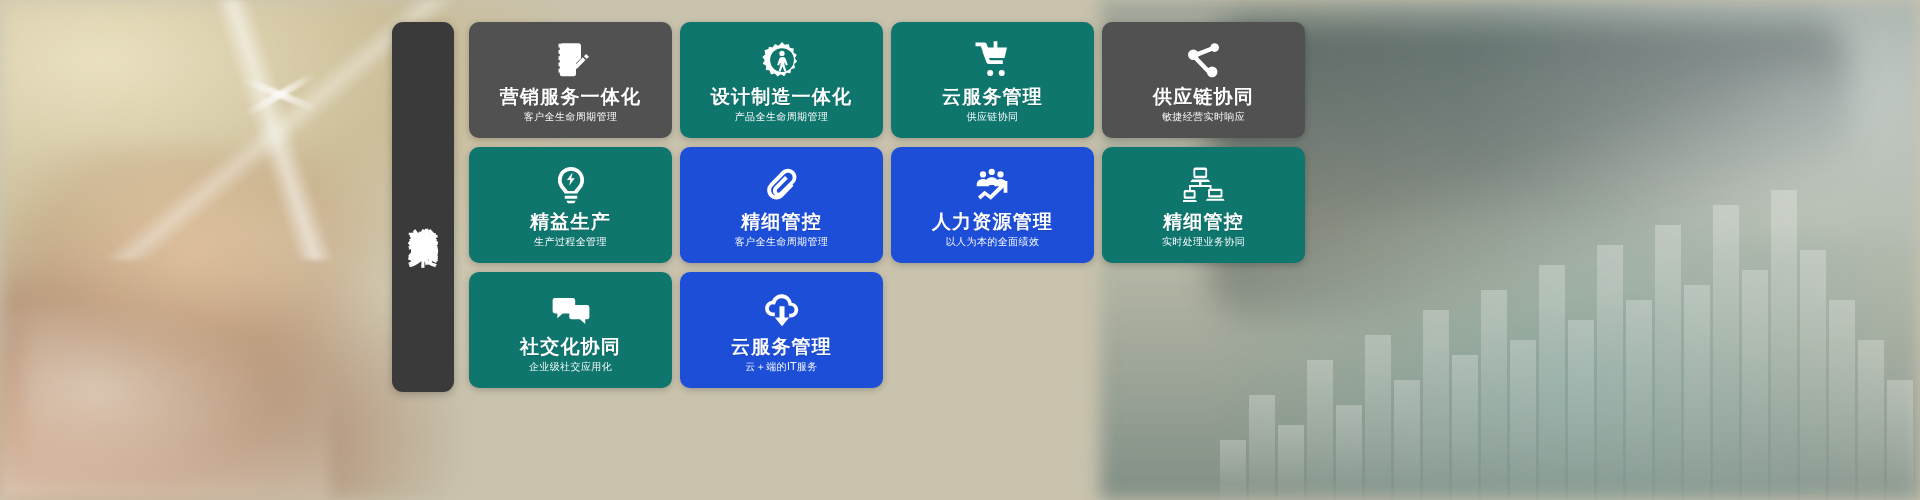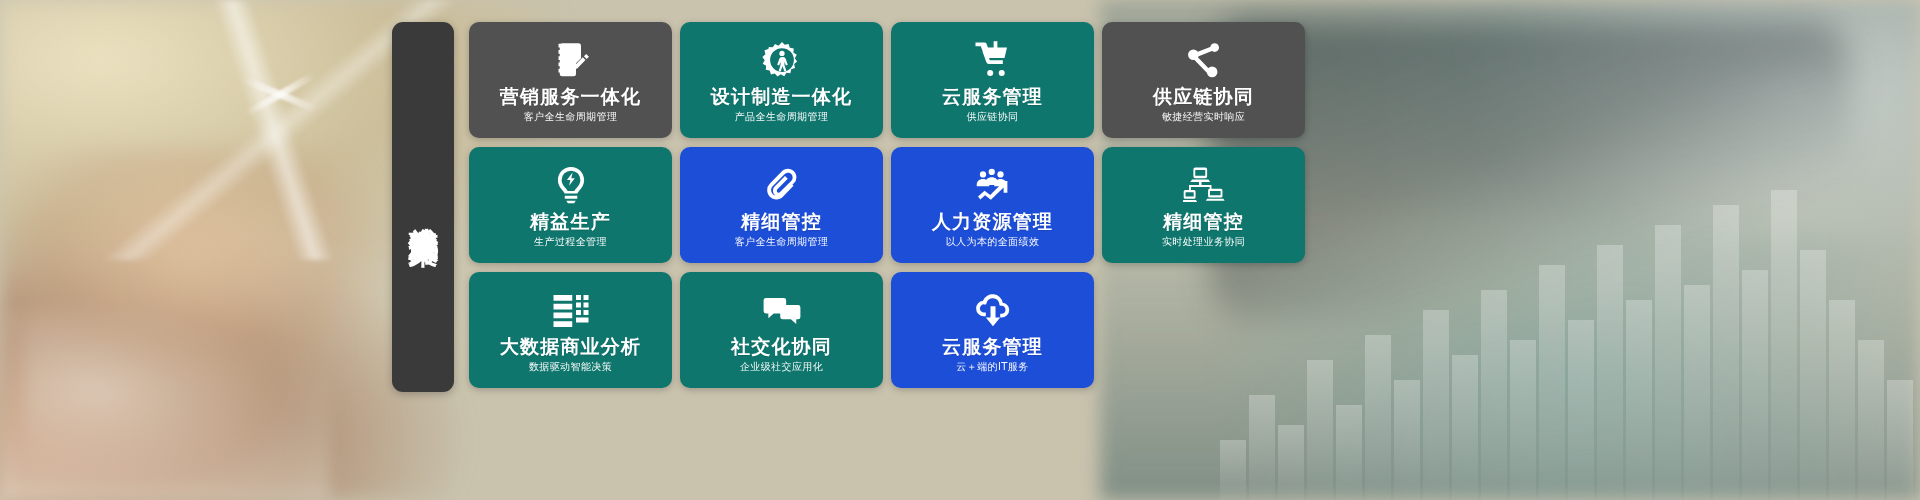--- a/index.html
+++ b/index.html
@@ -269,30 +269,20 @@
               <path d="M24 27h4v7h-4zM8 32h36v3H8zM8 32h3v8H8zM41 32h3v8h-3z"></path>
               <path d="M2 40h14a2.5 2.5 0 0 1 2.5 2.5v9A2.5 2.5 0 0 1 16 54H2a2.5 2.5 0 0 1-2.5-2.5v-9A2.5 2.5 0 0 1 2 40zm.5 3.5v7h13v-7zM-1 56h20l2 3H-3z"></path>
               <path d="M41 38h18a2.5 2.5 0 0 1 2.5 2.5v9A2.5 2.5 0 0 1 59 52H41a2.5 2.5 0 0 1-2.5-2.5v-9A2.5 2.5 0 0 1 41 38zm.5 3.5v7h17v-7zM37 54h26l2 3H35z"></path>
             </svg>
           </div>
           <div class="t">精细管控</div>
           <div class="s">实时处理业务协同</div>
         </div>
         <div class="card gray">
           <div class="ic">
-            <svg width="40" height="40" viewBox="0 0 64 64">
-              <path d="M4 8h30v9H4zM4 22h30v9H4zM4 36h30v9H4zM4 50h30v9H4z"></path>
-              <path d="M40 8h8v8h-8zM52 8h8v8h-8zM40 20h8v8h-8zM52 20h8v8h-8zM40 32h8v8h-8zM52 32h8v8h-8zM40 44h20v8H40z"></path>
-            </svg>
-          </div>
-          <div class="t">大数据商业分析</div>
-          <div class="s">数据驱动智能决策</div>
-        </div>
-        <div class="card gray">
-          <div class="ic">
             <svg width="42" height="38" viewBox="0 0 64 64">
               <path d="M5 10h30a4 4 0 0 1 4 4v18a4 4 0 0 1-4 4H18l-9 8v-8H5a4 4 0 0 1-4-4V14a4 4 0 0 1 4-4z"></path>
               <path d="M33 22h26a4 4 0 0 1 4 4v16a4 4 0 0 1-4 4h-3v8l-9-8H33a4 4 0 0 1-4-4V26a4 4 0 0 1 4-4z"></path>
             </svg>
           </div>
           <div class="t">社交化协同</div>
           <div class="s">企业级社交应用化</div>
         </div>
         <div class="card red">
           <div class="ic">

